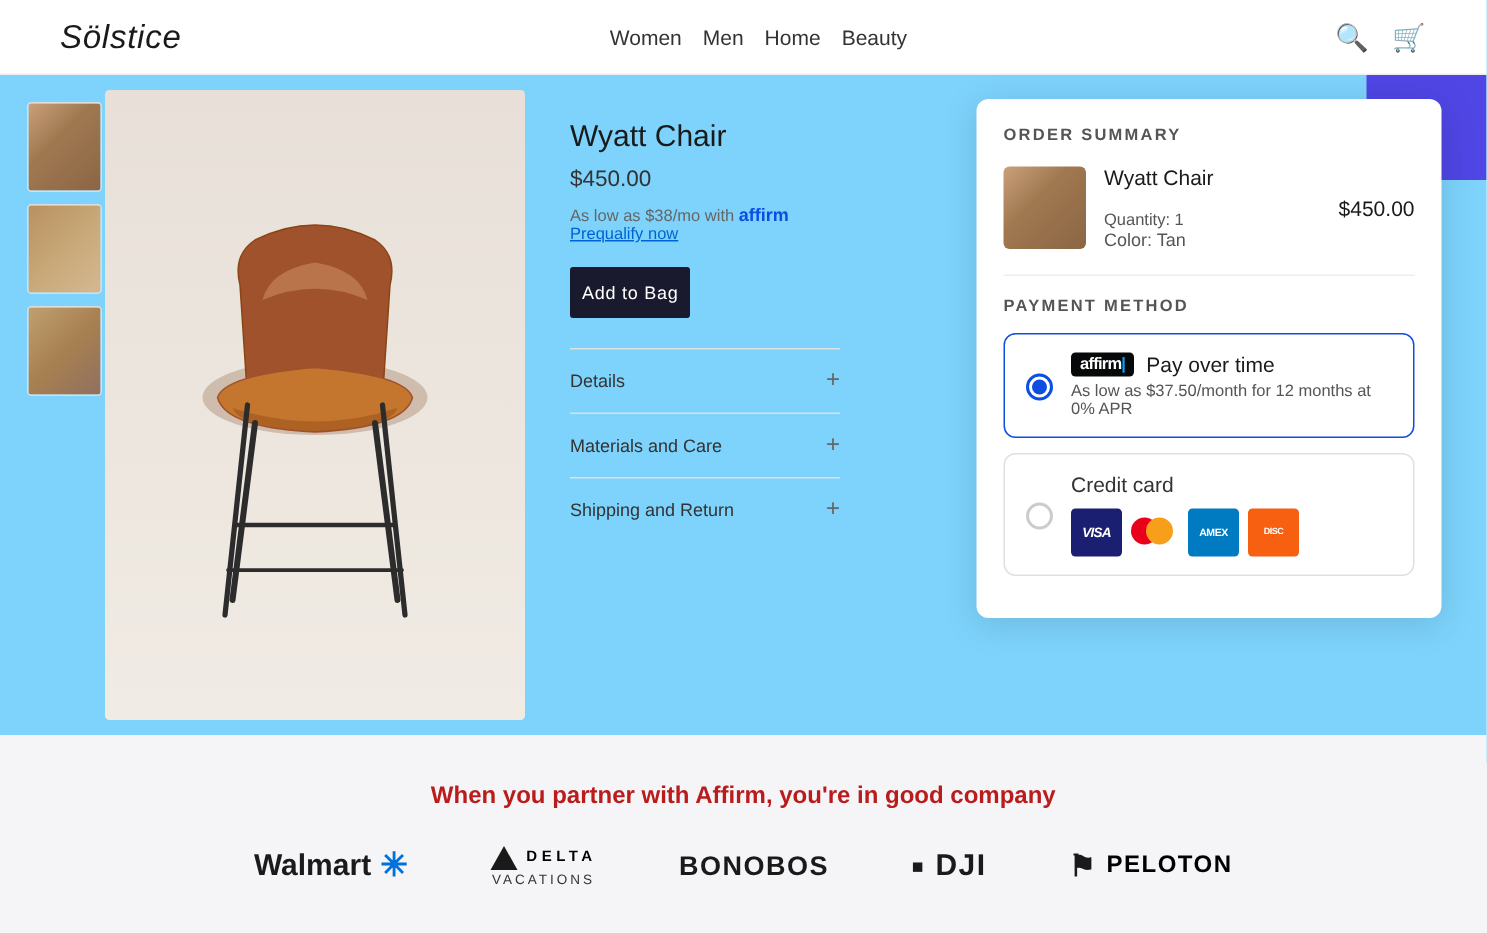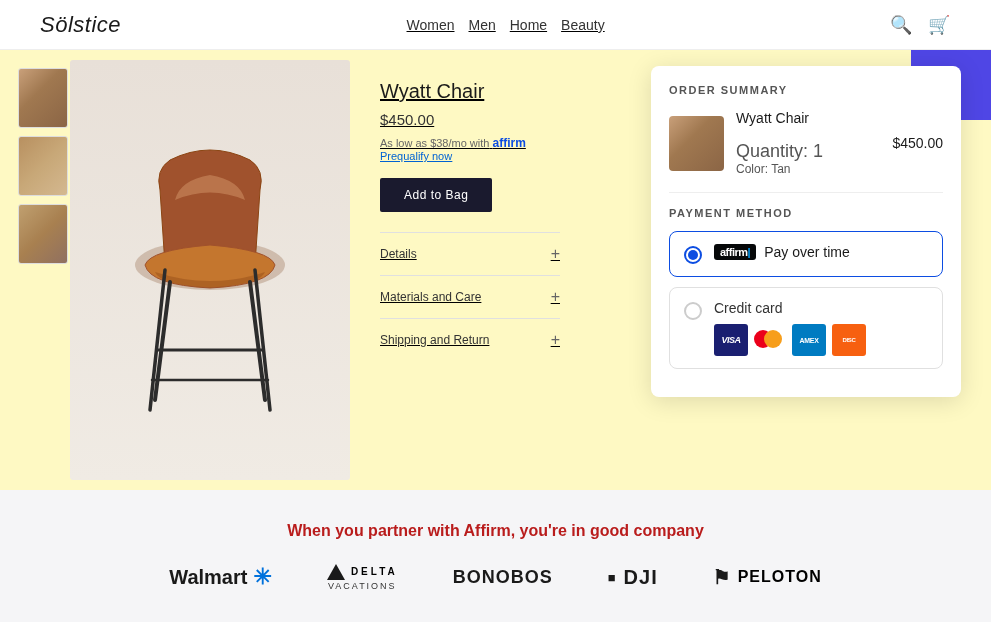--- a/index.html
+++ b/index.html
@@ -26,21 +26,20 @@
     .header-logo {
       font-size: 22px;
       font-weight: 400;
       letter-spacing: 0.5px;
       color: #1a1a1a;
       font-style: italic;
     }
     .header-nav {
       display: flex;
       gap: 14px;
-      text-decoration: underline;
     }
     .header-nav a {
       text-decoration: none;
       color: #333;
       font-size: 14px;
     }
     .header-icons {
       display: flex;
       gap: 16px;
       align-items: center;
@@ -48,23 +47,22 @@
     .header-icon {
       font-size: 18px;
       color: #444;
       cursor: pointer;
     }
 
     
     .main-section {
       display: flex;
       height: 440px;
-      background: #fef9c3;
+      background: #7dd3fc;
       position: relative;
-      text-decoration: underline;
     }
 
     
     .blue-accent {
       position: absolute;
       top: 0;
       right: 0;
       width: 80px;
       height: 70px;
       background: #4f46e5;
@@ -144,21 +142,21 @@
     }
     .affirm-logo-inline {
       font-weight: 700;
       color: #0c4de2;
       font-size: 12px;
     }
     .add-to-bag-btn {
       background: #1a1a2e;
       color: #fff;
       border: none;
-      padding: 10px 24px;
+      padding: 10px 8px;
       font-size: 12px;
       cursor: pointer;
       border-radius: 2px;
       margin-bottom: 20px;
       letter-spacing: 0.5px;
     }
     .accordion-item {
       border-top: 1px solid #e0e0e0;
       padding: 12px 0;
       display: flex;
@@ -209,21 +207,21 @@
       border-radius: 4px;
       flex-shrink: 0;
     }
     .order-item-info { flex: 1; }
     .order-item-name {
       font-size: 14px;
       font-weight: 500;
       color: #1a1a1a;
     }
     .order-item-qty {
-      font-size: 18px;
+      font-size: 11px;
       color: #555;
       margin-top: 15px;
     }
     .order-item-color {
       font-size: 12px;
       color: #555;
     }
     .order-item-price {
       font-size: 14px;
       font-weight: 500;
@@ -243,21 +241,21 @@
       text-transform: uppercase;
     }
 
     
     .payment-option {
       border: 1.5px solid #e0e0e0;
       border-radius: 8px;
       padding: 12px 14px;
       margin-bottom: 10px;
       display: flex;
-      align-items: flex-start;
+      align-items: center;
       gap: 12px;
     }
     .payment-option.selected {
       border-color: #0c4de2;
     }
     .radio-btn {
       width: 18px;
       height: 18px;
       border-radius: 50%;
       border: 2px solid #ccc;
@@ -471,20 +469,21 @@
 
     <div class="payment-method-title">PAYMENT METHOD</div>
 
     <div class="payment-option selected">
       <div class="radio-btn checked"></div>
       <div class="affirm-option-content">
         <div class="affirm-option-header">
           <div class="affirm-badge">affirm<span>|</span></div>
           <span class="pay-over-time">Pay over time</span>
         </div>
+        <div class="affirm-subtext">As low as $37.50/month for 12 months at 0% APR</div>
       </div>
     </div>
 
     <div class="payment-option">
       <div class="radio-btn"></div>
       <div class="cc-option-content">
         <div class="cc-label">Credit card</div>
         <div class="cc-logos">
           <div class="cc-logo visa-logo">VISA</div>
           <div class="mc-wrapper">

